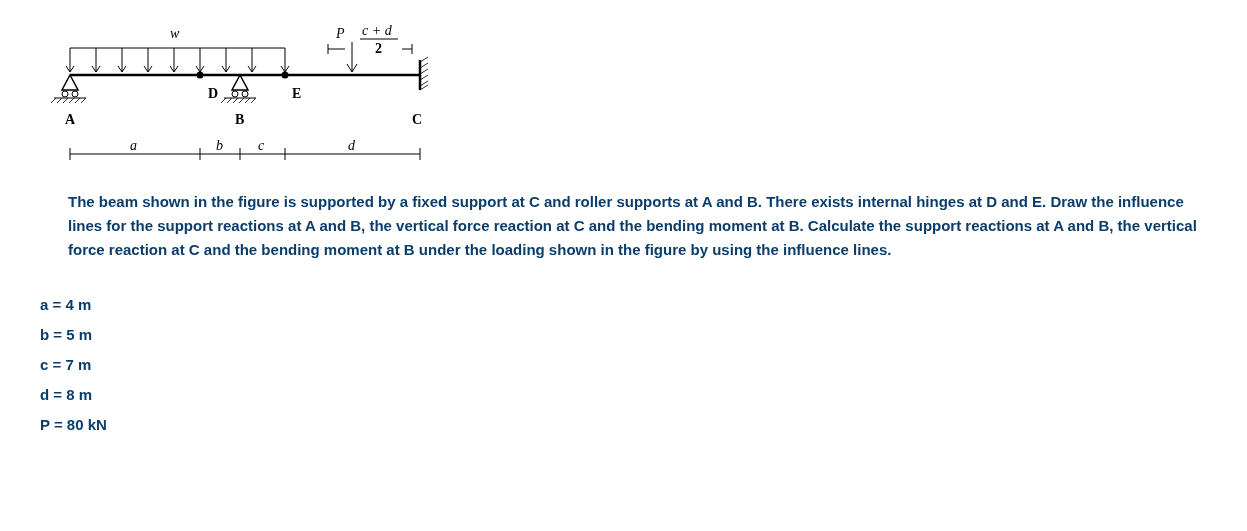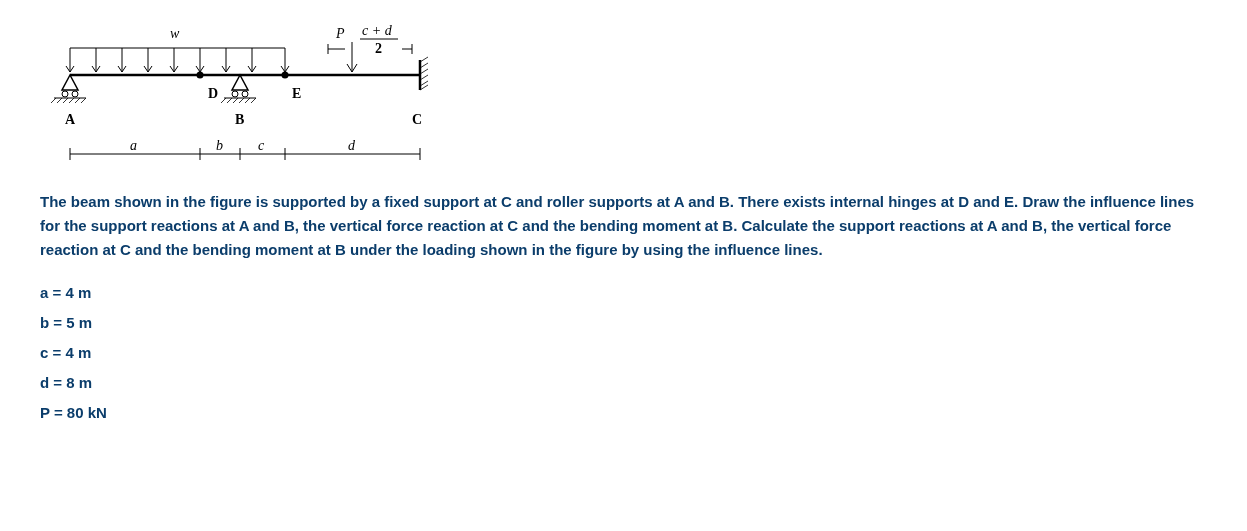--- a/index.html
+++ b/index.html
@@ -19,23 +19,24 @@
     position: relative;
     width: 420px;
     height: 150px;
     margin-bottom: 20px;
   }
   .problem-text {
     color: #0b3d6b;
     font-weight: 600;
     font-size: 15px;
     line-height: 1.6;
+    margin-left: 28px;
   }
   .params {
-    margin-top: 16px;
+    margin-top: 28px;
   }
   .param-line {
     color: #0b3d6b;
     font-weight: 600;
     font-size: 15px;
     line-height: 2.0;
   }
   svg { display: block; }
   .sv-label {
     font-family: "Times New Roman", serif;
@@ -167,18 +168,18 @@
       <text class="sv-label sv-ital" x="218" y="130">c</text>
       <text class="sv-label sv-ital" x="308" y="130">d</text>
     </svg>
   </div>
 
   <div class="problem-text">The beam shown in the figure is supported by a fixed support at C and roller supports at A and B. There exists internal hinges at D and E. Draw the influence lines for the support reactions at A and B, the vertical force reaction at C and the bending moment at B. Calculate the support reactions at A and B, the vertical force reaction at C and the bending moment at B under the loading shown in the figure by using the influence lines.</div>
 
   <div class="params">
     <div class="param-line">a = 4 m</div>
     <div class="param-line">b = 5 m</div>
-    <div class="param-line">c = 4 m</div>
+    <div class="param-line">c = 7 m</div>
     <div class="param-line">d = 8 m</div>
     <div class="param-line">P = 80 kN</div>
   </div>
 
 </div>
 
 </body></html>

